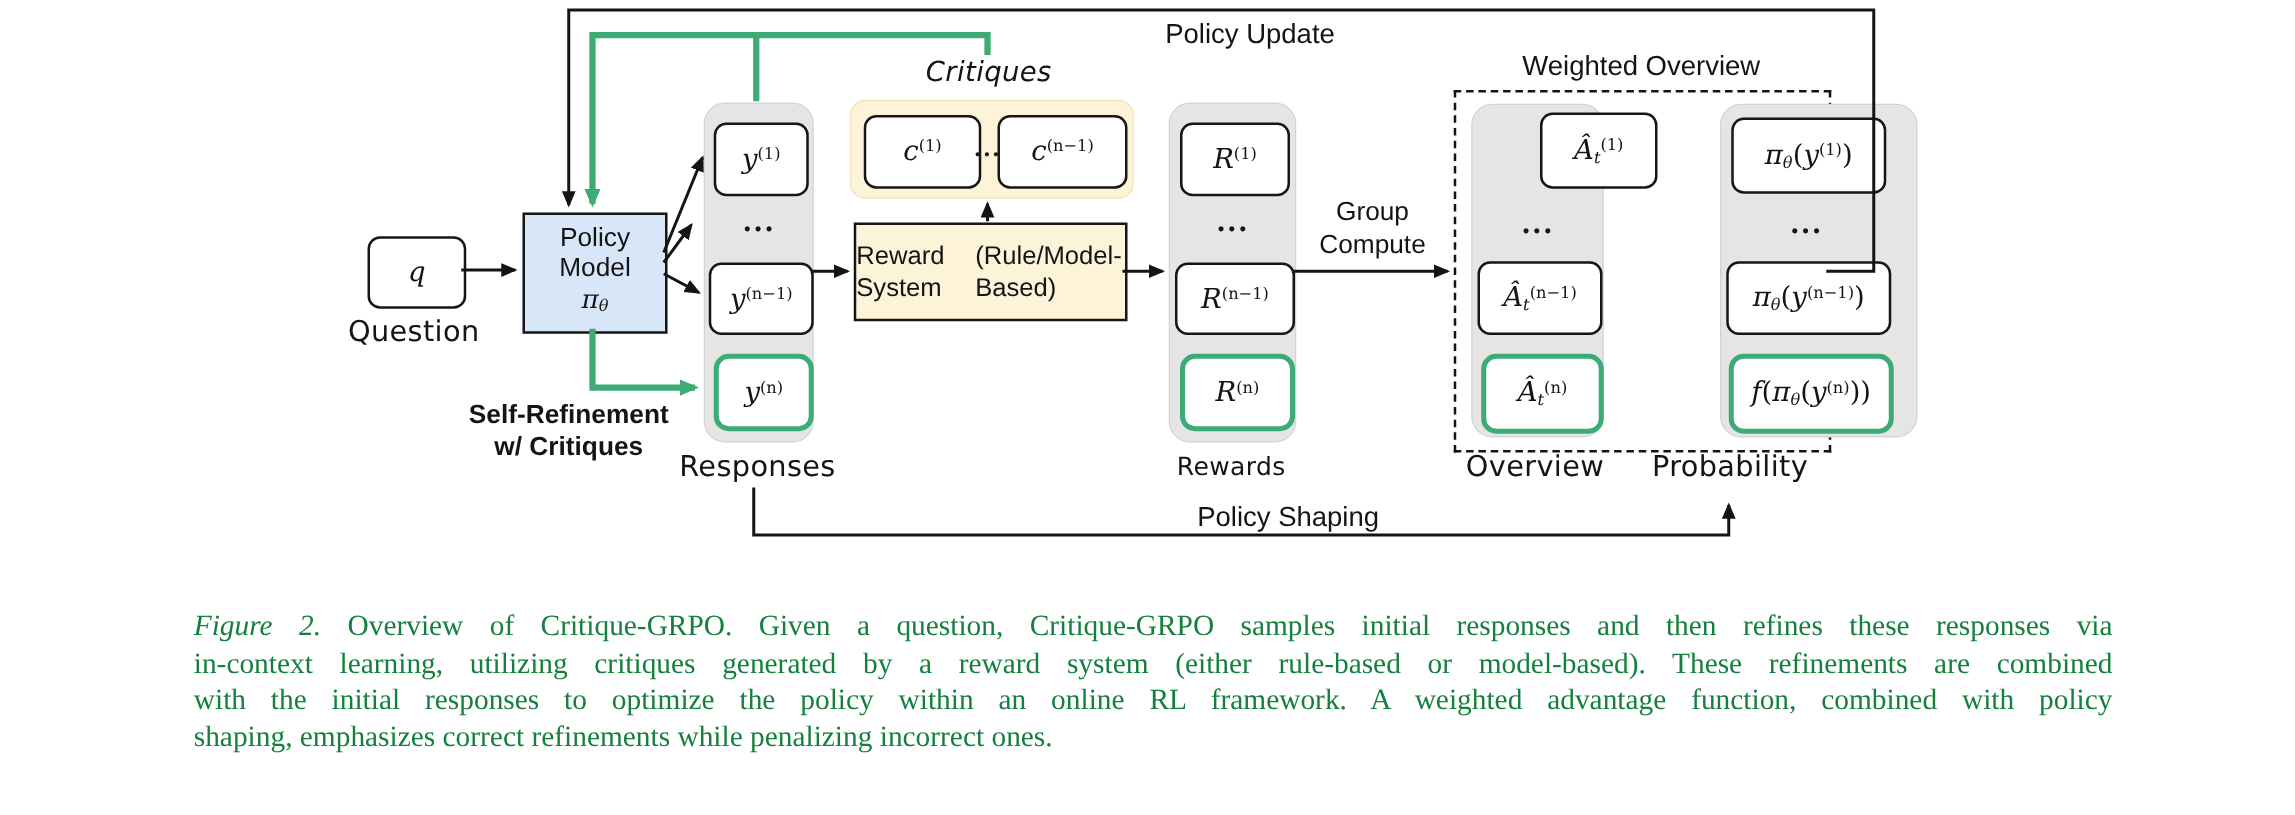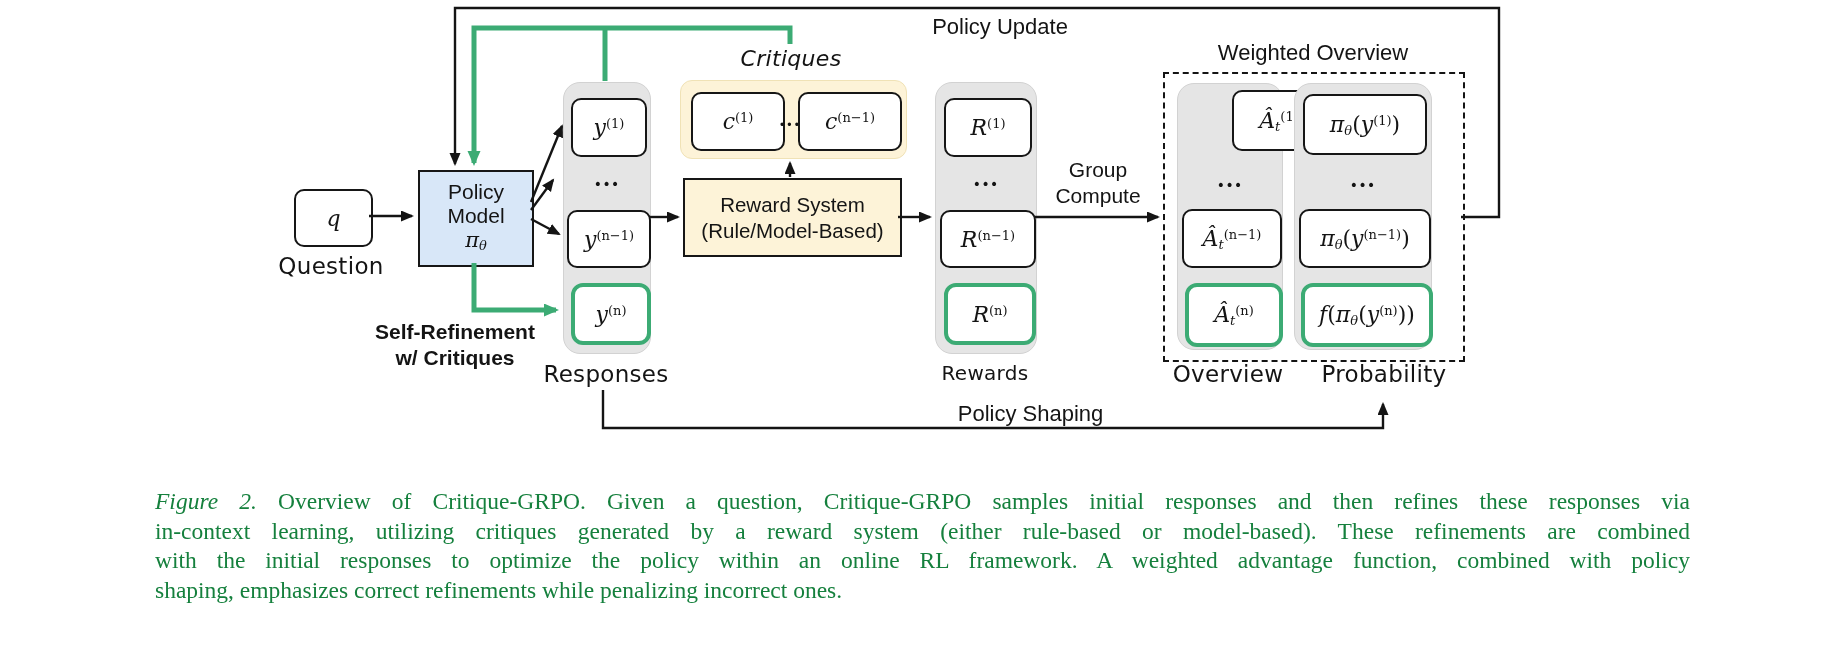--- a/index.html
+++ b/index.html
@@ -17,21 +17,21 @@
   .math i{font-style:italic;}
   .math sup{font-size:13px;vertical-align:7px;letter-spacing:0;}
   .math sub{font-size:13px;vertical-align:-3px;font-style:italic;}
   .dots{position:absolute;font-family:"DejaVu Serif",serif;font-size:22px;font-weight:bold;
         display:flex;align-items:center;justify-content:center;letter-spacing:1px;}
   .hand{font-family:"DejaVu Sans",sans-serif;letter-spacing:.3px;}
   .lbl{position:absolute;text-align:center;}
   .sans-lbl{font-size:22px;}
   #policy-model{background:var(--blue);border:2.4px solid #161616;display:flex;flex-direction:column;
         align-items:center;justify-content:center;font-size:21px;line-height:24px;}
-  #reward-system{background:var(--yellow);border:2.4px solid #161616;display:flex;flex-direction:column;
+  #reward-system{background:var(--yellow);border:2.4px solid #161616;display:flex;flex-direction:row;
         align-items:center;justify-content:center;font-size:20.5px;line-height:26px;}
   #critiques-wrap{background:var(--yellow);border:1px solid #f0e2b6;border-radius:12px;}
   #dashed-box{border:2.4px dashed var(--ink);}
   #connectors{position:absolute;left:0;top:0;z-index:6;pointer-events:none;}
   .node{z-index:3;}
   #caption{position:absolute;left:155px;top:487px;width:1535px;
            font-family:"Liberation Serif",serif;font-size:23.5px;line-height:29.6px;color:#15803d;}
   .cap-line{text-align:justify;text-align-last:justify;}
   .cap-line.last{text-align-last:left;}
 </style>
@@ -146,21 +146,21 @@
     <div class="box" style="left:4px;top:125px;width:96px;height:55px;">
       <span class="math"><i>Â</i><sub>t</sub><sup>(n−1)</sup></span>
     </div>
     <div class="box green" style="left:7px;top:199px;width:90px;height:56px;">
       <span class="math"><i>Â</i><sub>t</sub><sup>(n)</sup></span>
     </div>
   </div>
 
   <div class="lbl" style="left:1284px;top:110px;width:26px;font-size:25px;font-weight:600;">&amp;</div>
 
-  <div class="panel node" style="left:1294px;top:83px;width:136px;height:265px;">
+  <div class="panel node" style="left:1376px;top:83px;width:136px;height:265px;padding-left:20px;">
     <div class="box" style="left:8px;top:10px;width:120px;height:57px;">
       <span class="math"><i>π</i><sub>θ</sub><span>(</span><i>y</i><sup>(1)</sup><span>)</span></span>
     </div>
     <div class="dots" style="left:0;top:80px;width:136px;height:30px;">...</div>
     <div class="box" style="left:4px;top:125px;width:128px;height:55px;">
       <span class="math"><i>π</i><sub>θ</sub><span>(</span><i>y</i><sup>(n−1)</sup><span>)</span></span>
     </div>
     <div class="box green" style="left:6px;top:199px;width:124px;height:56px;">
       <span class="math"><i>f</i><span>(</span><i>π</i><sub>θ</sub><span>(</span><i>y</i><sup>(n)</sup><span>)</span><span>)</span></span>
     </div>

